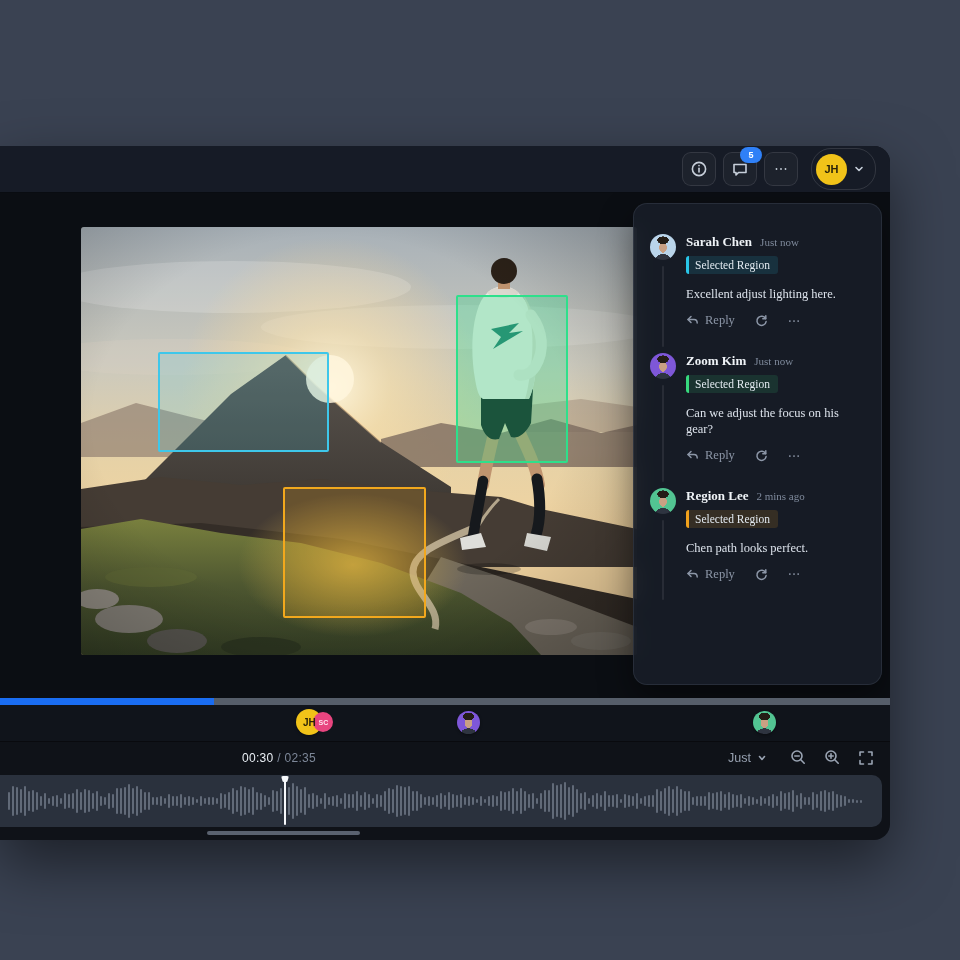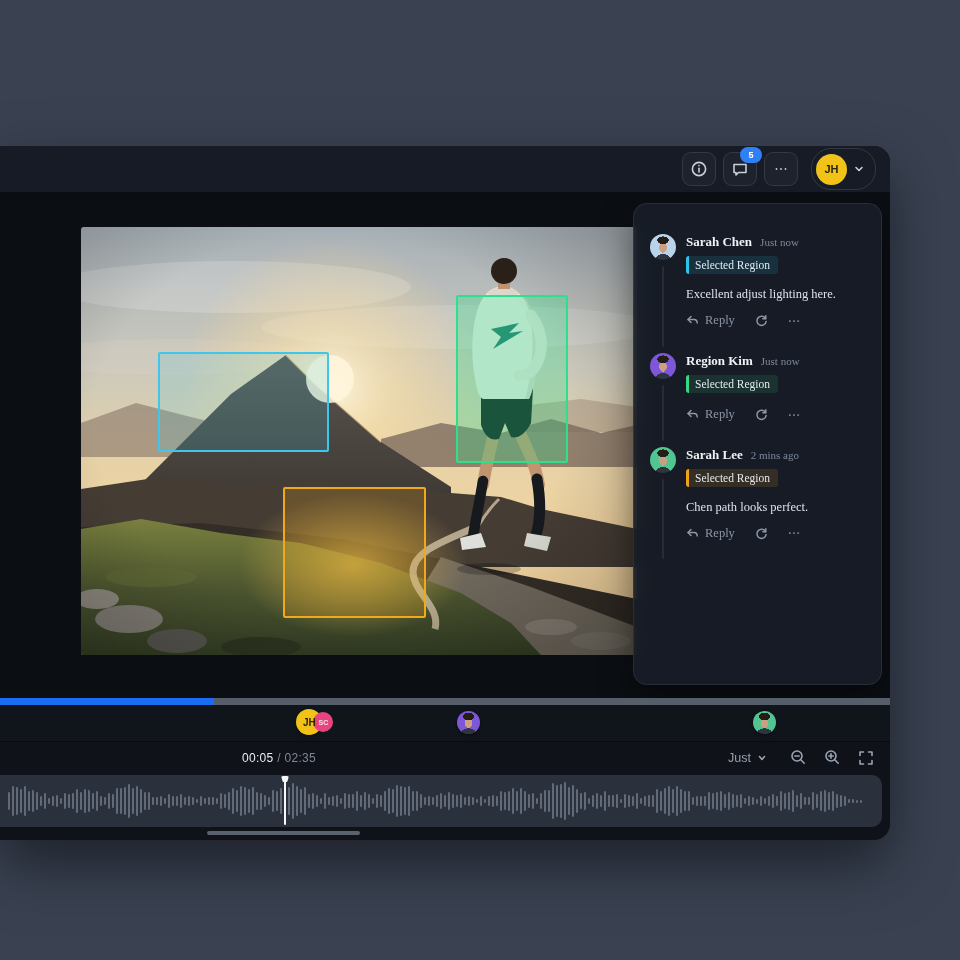--- a/index.html
+++ b/index.html
@@ -243,27 +243,28 @@
     </div>
   </div>
 
   <div class="comment">
     <div class="c-left">
       <div class="c-avatar" style="background-color: rgb(126, 87, 216);"></div>
       <div class="c-thread"></div>
     </div>
     <div class="c-body">
       <div class="c-head">
-        <span class="c-name">Region Kim</span>
+        <span class="c-name">Zoom Kim</span>
         <span class="c-time">Just now</span>
       </div>
       <div class="c-tag" style="background-color: rgba(55, 217, 126, 0.13);">
         <span class="c-tag-bar" style="background-color: rgb(55, 217, 126);"></span>
         <span class="c-tag-label">Selected Region</span>
       </div>
+      <div class="c-text">Can we adjust the focus on his gear?</div>
       <div class="c-actions">
         <button class="c-reply">
           <svg width="13" height="13" viewBox="0 0 13 13">
             <polyline points="5,2.5 2,5.5 5,8.5"></polyline>
                       <path d="M2 5.5 h6 c2.2 0 3.2 1.4 3.2 3.6"></path>
           </svg>
           <span class="c-reply-label">Reply</span>
         </button>
         <button class="c-react">
           <svg width="13" height="13" viewBox="0 0 13 13">
@@ -276,21 +277,21 @@
     </div>
   </div>
 
   <div class="comment">
     <div class="c-left">
       <div class="c-avatar" style="background-color: rgb(82, 196, 146);"></div>
       <div class="c-thread"></div>
     </div>
     <div class="c-body">
       <div class="c-head">
-        <span class="c-name">Sarah Lee</span>
+        <span class="c-name">Region Lee</span>
         <span class="c-time">2 mins ago</span>
       </div>
       <div class="c-tag" style="background-color: rgba(240, 161, 28, 0.14);">
         <span class="c-tag-bar" style="background-color: rgb(240, 161, 28);"></span>
         <span class="c-tag-label">Selected Region</span>
       </div>
       <div class="c-text">Chen path looks perfect.</div>
       <div class="c-actions">
         <button class="c-reply">
           <svg width="13" height="13" viewBox="0 0 13 13">
@@ -317,21 +318,21 @@
       <div class="progress-fill" style="width: 24%; background: rgb(26, 109, 242);"></div>
     </div>
     <div class="markers">
         <div class="marker" style="left: 33.3%; background-color: rgb(241, 195, 25);">JH<div class="marker-secondary" style="background-color: rgb(232, 69, 127);">SC</div></div>
         <div class="marker m-avatar" style="left: 51.3%; background-color: rgb(126, 87, 216);"></div>
         <div class="marker m-avatar" style="left: 84.6%; background-color: rgb(82, 196, 146);"></div>
       </div>
 
     <div class="controls">
       <div class="timecode">
-        <span>00:05</span>
+        <span>00:30</span>
         <span class="dim"> <span>/</span> </span>
         <span class="dim">02:35</span>
       </div>
       <div class="ctrl-right">
         <button class="zoom-dd">
           <span>Just</span>
           <svg width="10" height="10" viewBox="0 0 10 10">
             <polyline points="2.5,3.5 5,6.5 7.5,3.5"></polyline>
           </svg>
         </button>

